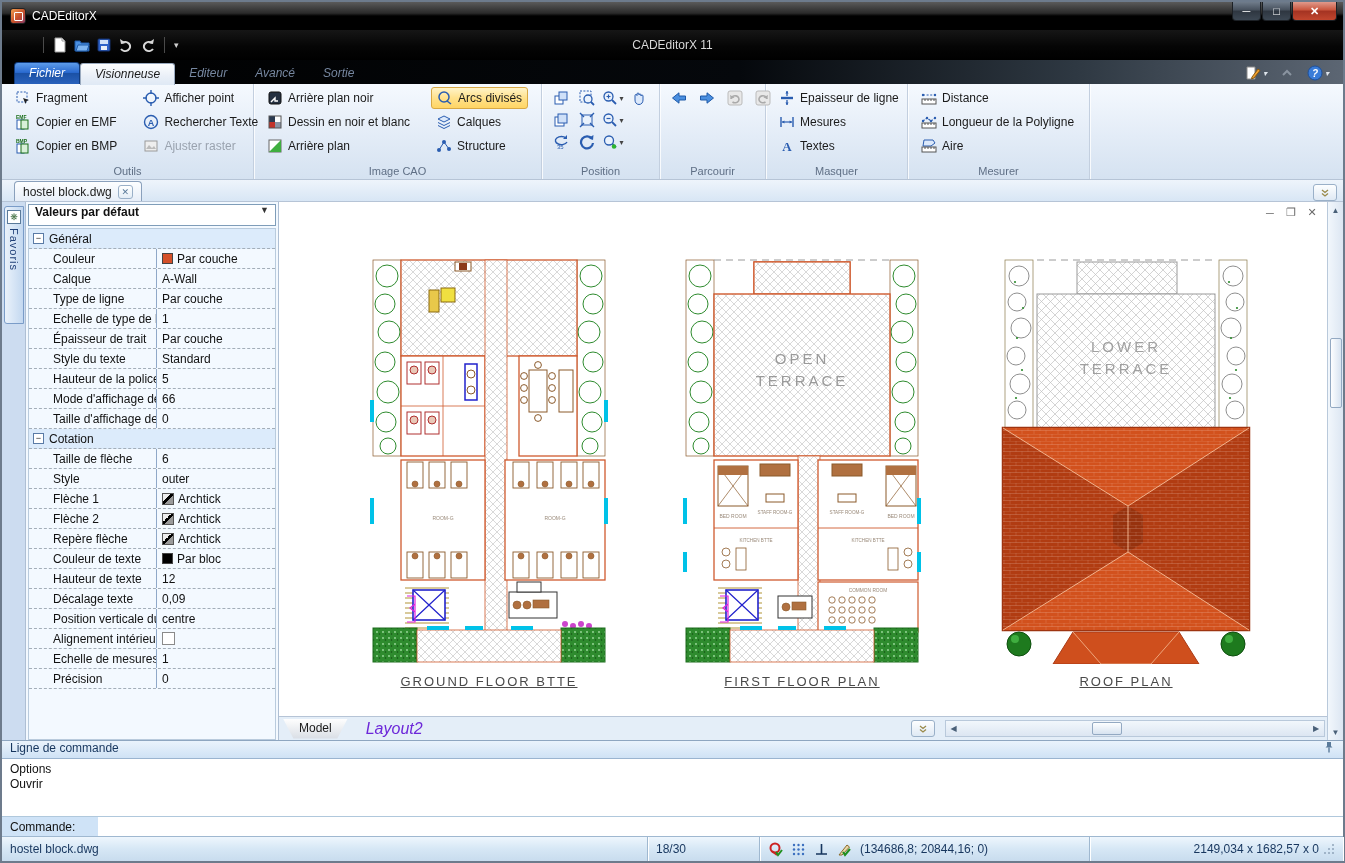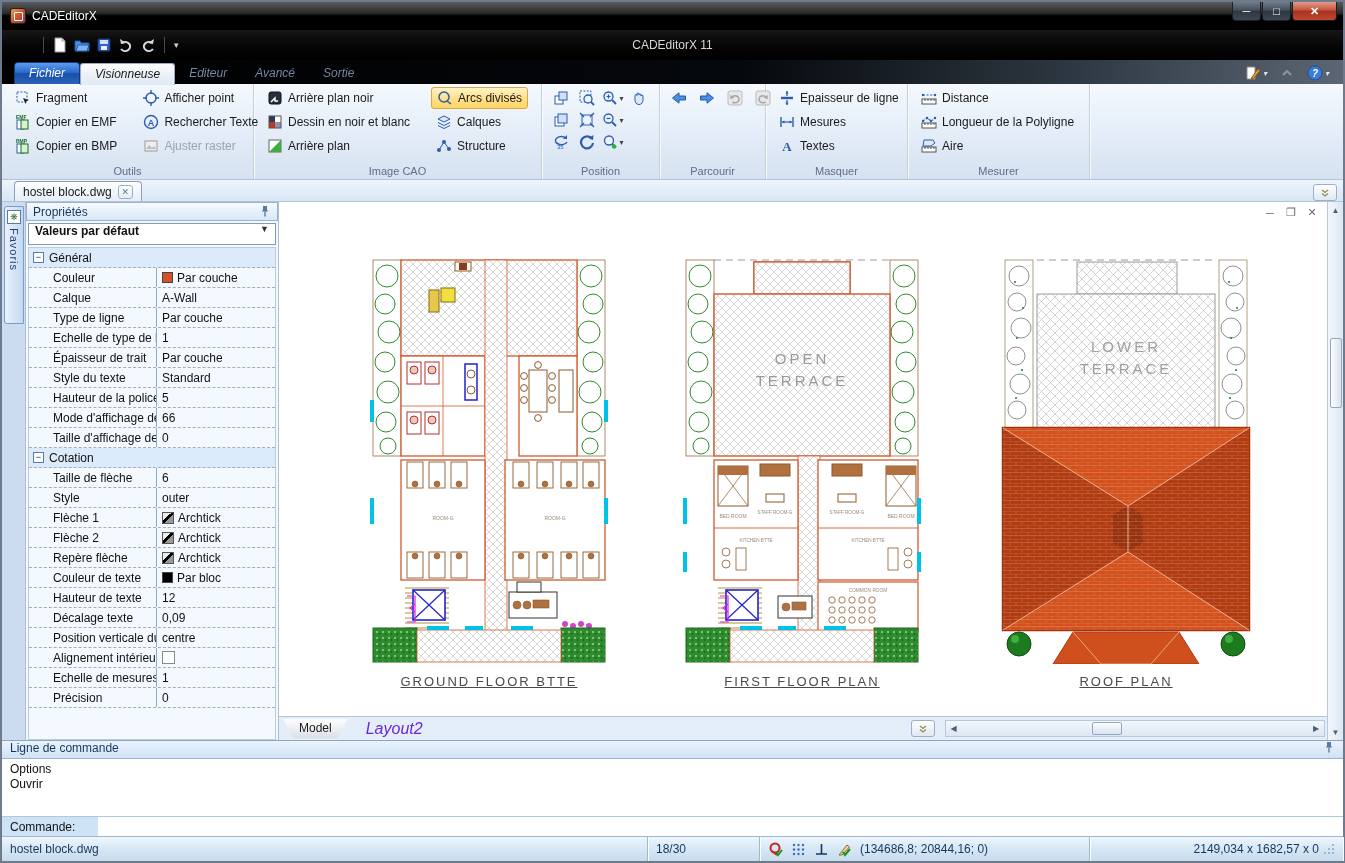--- a/index.html
+++ b/index.html
@@ -541,27 +541,20 @@
   <div class="main">
 
     <div class="favcol">
       <div class="favtab">
         <span class="favico">❋</span>
         <span class="favlbl">Favoris</span>
       </div>
     </div>
 
     <div class="props">
-      <div class="phead">
-        <span>Propriétés</span>
-        <svg class="pin" width="12" height="13" viewBox="0 0 12 13">
-            <path d="M4 1h4v4l1.5 1.5h-7L4 5z" fill="#5a7a9a"></path>
-            <path d="M6 6.5v5" stroke="#5a7a9a" stroke-width="1.4"></path>
-          </svg>
-      </div>
       <div class="preset">
         <span>Valeurs par défaut</span>
         <span class="dn">▼</span>
       </div>
       <div class="pgrid" id="prop-grid">
           <div class="prow section">
             <span class="minus">−</span>
             <span class="sectitle">Général</span>
           </div>
           <div class="prow">

